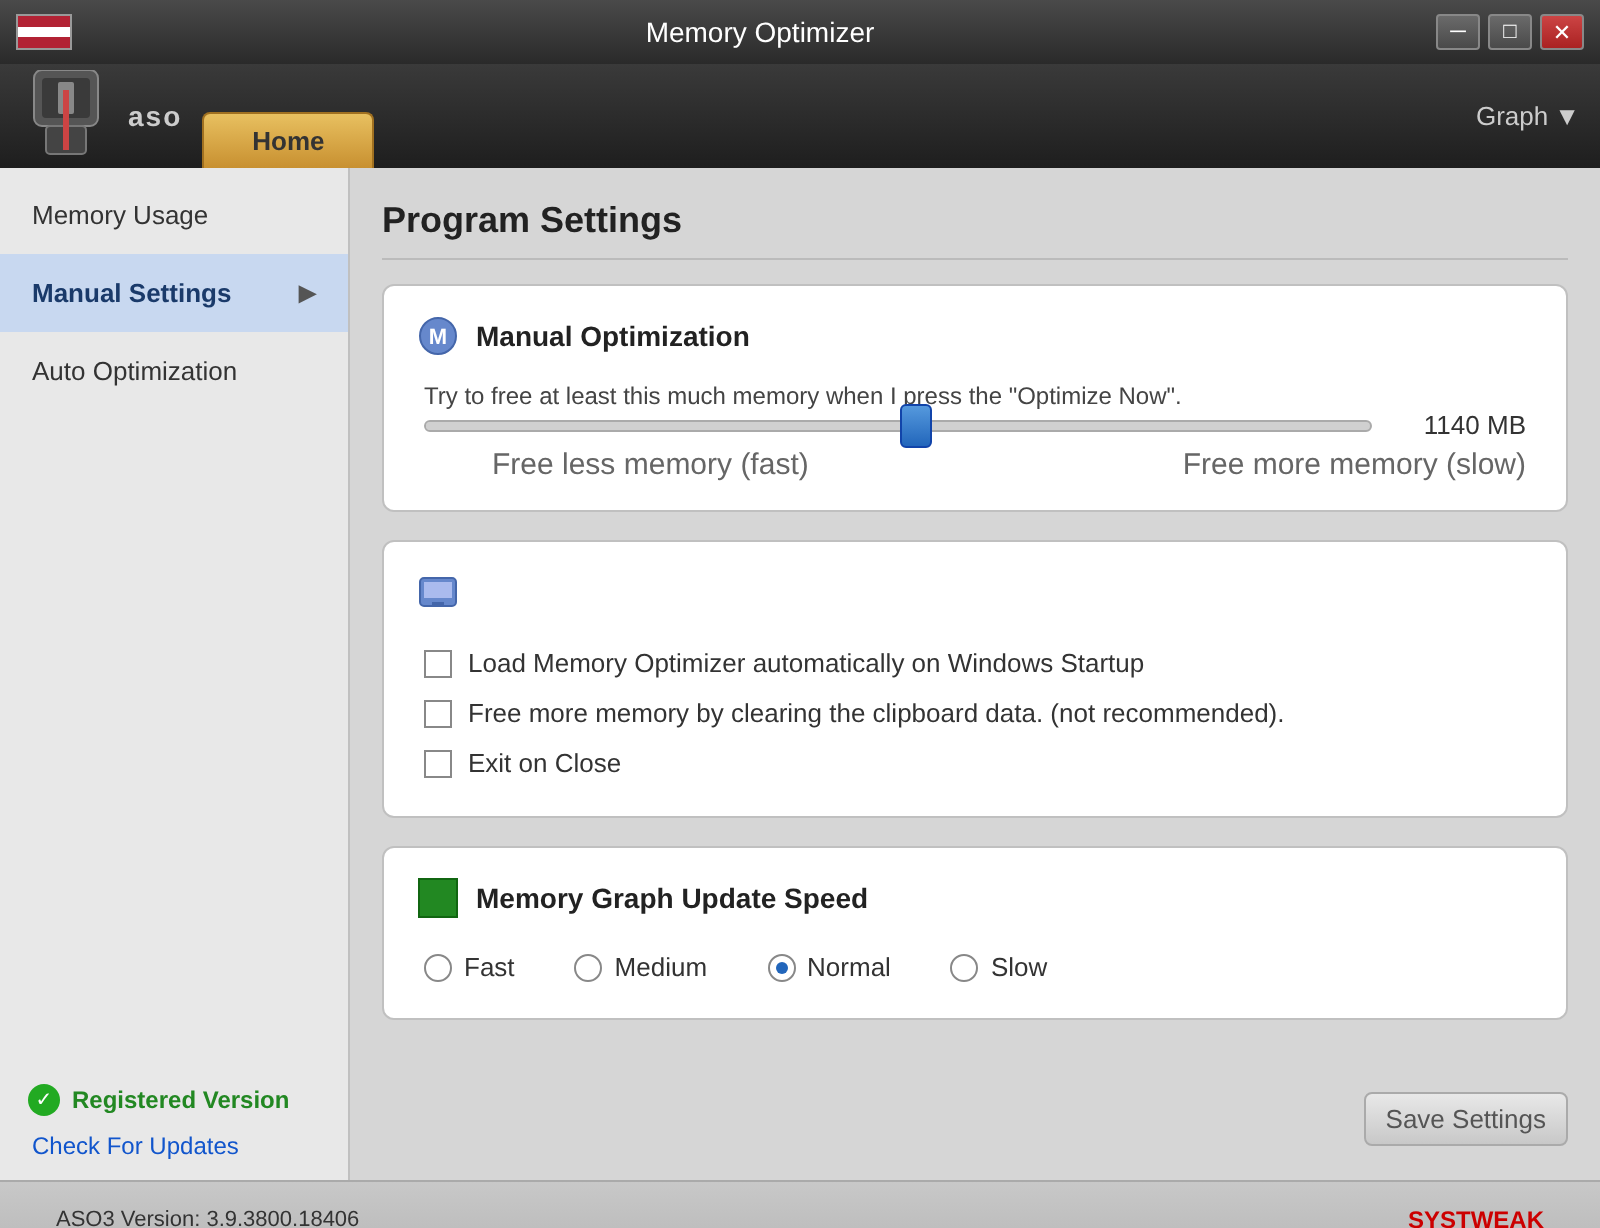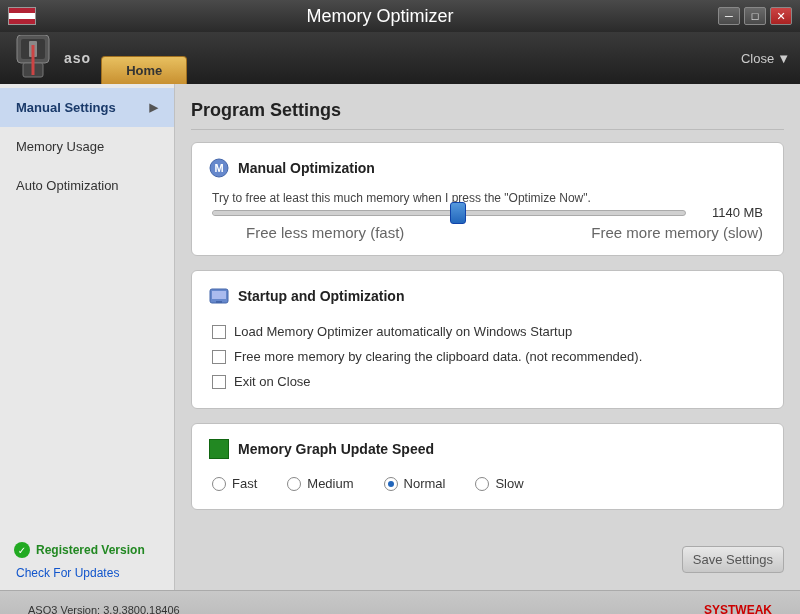--- a/index.html
+++ b/index.html
@@ -18,21 +18,21 @@
       background: linear-gradient(180deg, #4a4a4a 0%, #2a2a2a 100%);
       height: 32px;
       display: flex;
       align-items: center;
       justify-content: space-between;
       padding: 0 8px;
       color: white;
     }
     .title-bar-title {
       color: white;
-      font-size: 18px;
+      font-size: 14px;
       flex: 1;
       text-align: center;
     }
     .title-bar-controls {
       display: flex;
       gap: 4px;
       align-items: center;
     }
     .title-bar-btn {
       width: 22px;
@@ -404,34 +404,34 @@
         <rect x="10" y="28" width="20" height="14" rx="2" fill="#444" stroke="#777" stroke-width="1"></rect>
         <line x1="20" y1="10" x2="20" y2="40" stroke="#cc4444" stroke-width="3"></line>
       </svg>
     </div>
     <span class="logo-text">aso</span>
   </div>
   <div class="nav-tabs">
     <div class="nav-tab">Home</div>
   </div>
   <div class="help-btn">
-    <span>Close</span>
+    <span>Graph</span>
     <span>▼</span>
   </div>
 </div>
 
 <div class="main-layout">
 
   <div class="sidebar">
+    <div class="sidebar-item">
+      <span>Memory Usage</span>
+    </div>
     <div class="sidebar-item active">
       <span>Manual Settings</span>
       <span class="chevron">▶</span>
-    </div>
-    <div class="sidebar-item">
-      <span>Memory Usage</span>
     </div>
     <div class="sidebar-item">
       <span>Auto Optimization</span>
     </div>
 
     <div class="sidebar-bottom">
       <div class="registered-badge">
         <div class="green-circle">✓</div>
         <span class="registered-text">Registered Version</span>
       </div>
@@ -468,21 +468,20 @@
 
     <div class="card">
       <div class="card-header">
         <div class="card-icon">
           <svg width="20" height="20" viewBox="0 0 20 20">
             <rect x="1" y="3" width="18" height="14" rx="2" fill="#6688cc" stroke="#4466aa" stroke-width="1"></rect>
             <rect x="3" y="5" width="14" height="8" fill="#aabbee"></rect>
             <rect x="7" y="15" width="6" height="2" fill="#4466aa"></rect>
           </svg>
         </div>
-        <span>Startup and Optimization</span>
       </div>
       <div class="checkbox-item">
         <div class="checkbox-box"></div>
         <span>Load Memory Optimizer automatically on Windows Startup</span>
       </div>
       <div class="checkbox-item">
         <div class="checkbox-box"></div>
         <span>Free more memory by clearing the clipboard data. (not recommended).</span>
       </div>
       <div class="checkbox-item">

